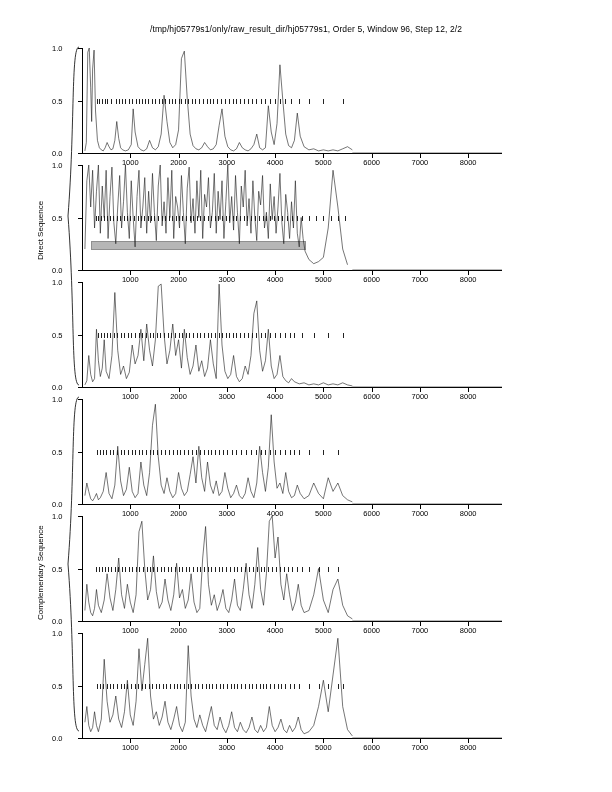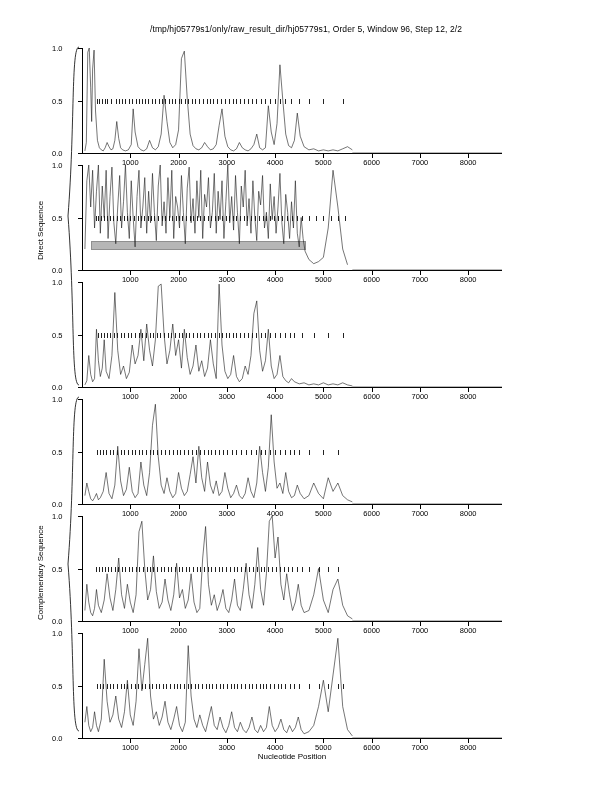--- a/index.html
+++ b/index.html
@@ -81,21 +81,20 @@
     <svg width="14" height="340" viewBox="0 0 14 340">
       <path d="M13 1 C5 1, 9 80, 2 170 C9 260, 5 339, 13 339" fill="none" stroke="#000" stroke-width="0.8"></path>
     </svg>
   </div>
   <div class="brace" style="left:66px;top:396px;">
     <svg width="14" height="336" viewBox="0 0 14 336">
       <path d="M13 1 C5 1, 9 80, 2 168 C9 256, 5 335, 13 335" fill="none" stroke="#000" stroke-width="0.8"></path>
     </svg>
   </div>
 
-  <div class="xlabel" style="top:752px;">Nucleotide Position</div>
 
   <div id="panels">
       <div class="panel" style="top: 48px; height: 105px;">
         <div class="axis-line" style="left: 0px; top: 0px; width: 1px; height: 105px;"></div>
         <div class="axis-line" style="left: 0px; top: 105px; width: 420px; height: 1px;"></div>
         <div class="ytick-mark" style="left: -4px; top: 105px;"></div>
         <div class="ytick-label" style="left: -30px; top: 105px;">0.0</div>
         <div class="ytick-mark" style="left: -4px; top: 52.5px;"></div>
         <div class="ytick-label" style="left: -30px; top: 52.5px;">0.5</div>
         <div class="ytick-mark" style="left: -4px; top: 0px;"></div>

